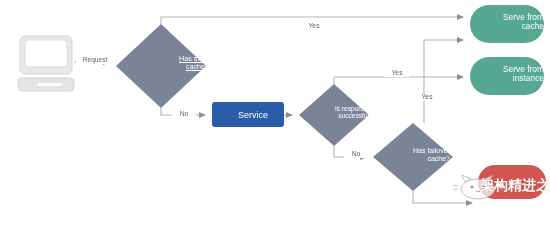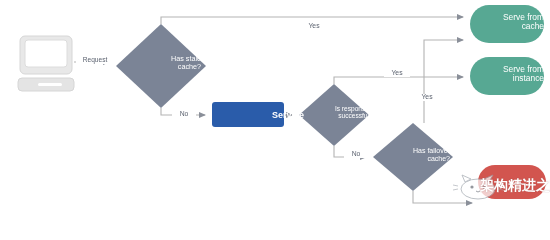--- a/index.html
+++ b/index.html
@@ -95,24 +95,24 @@
       <path d="M334,84 L334,77 L463,77" marker-end="url(#arrow)"></path>
 
       <path d="M334,146 L334,157 L366,157" marker-end="url(#arrow)"></path>
 
       <path d="M424,123 L424,40 L463,40" marker-end="url(#arrow)"></path>
 
       <path d="M413,191 L413,203 L472,203" marker-end="url(#arrow)"></path>
     </g>
   </svg>
 
-  <div class="node-label" style="left:121px; top:55px; width:80px; font-size:7.2px;">Has stale
+  <div class="node-label" style="left:129px; top:55px; width:80px; font-size:7.2px;text-decoration:underline;">Has stale
 cache?</div>
 
-  <div class="node-label" style="left:212px; top:110px; width:56px; font-size:9px; font-weight:bold;padding-left:36px;">Service</div>
+  <div class="node-label" style="left:212px; top:110px; width:56px; font-size:9px; font-weight:normal;">Service</div>
 
   <div class="node-label" style="left:299px; top:105px; width:70px; font-size:6.6px;">Is response
 successful</div>
 
   <div class="node-label" style="left:376px; top:147px; width:74px; font-size:7px;">Has failover
 cache?</div>
 
   <div class="node-label" style="left:470px; top:13px; width:74px; font-size:8.4px;">Serve from
 cache</div>
 

